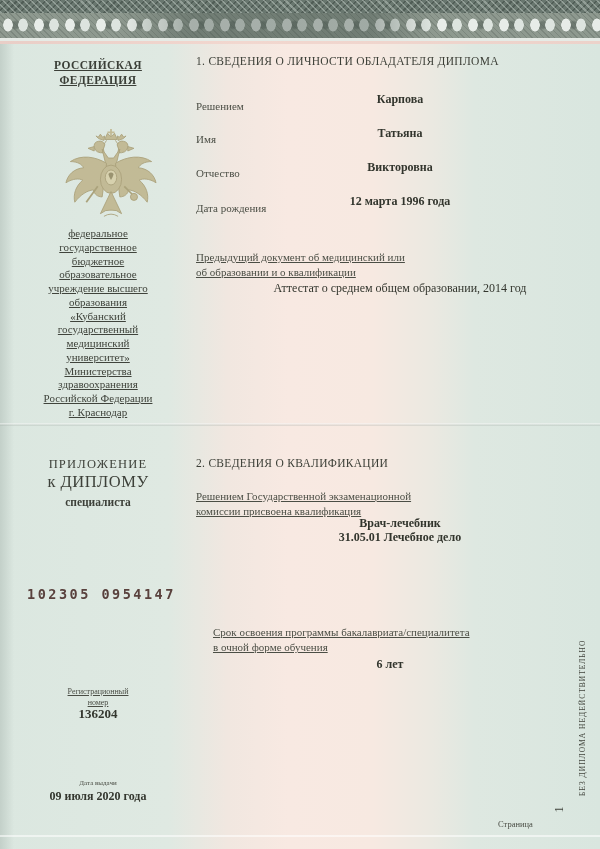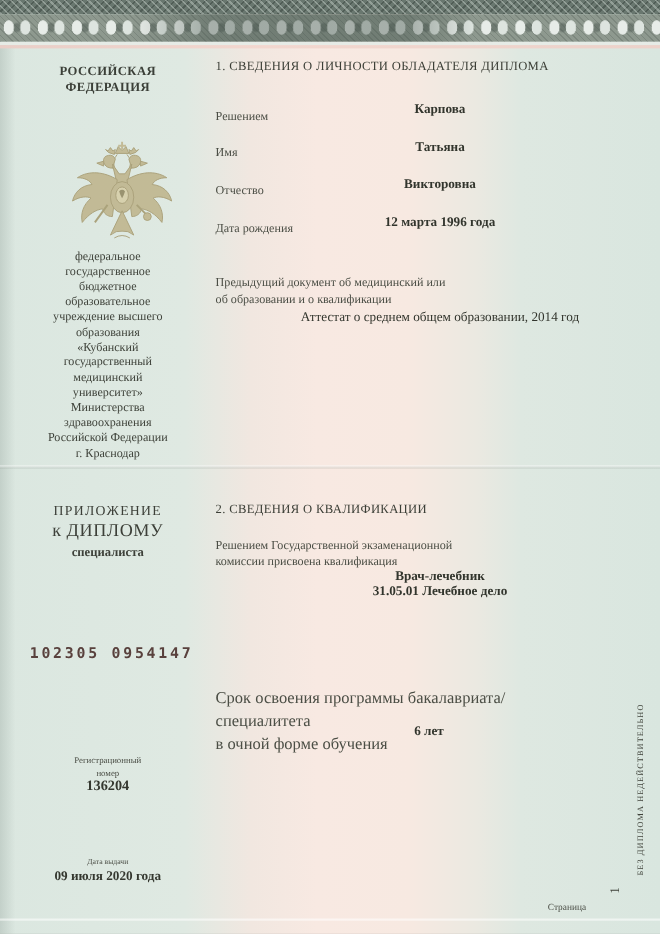--- a/index.html
+++ b/index.html
@@ -35,21 +35,21 @@
     background-size:auto,31px 25px,31px 25px,31px 25px,auto;
   }
   .band-line1{height:3px;background:#e6ebe6;}
   .band-line2{height:3px;background:linear-gradient(90deg,#e9cec7,#f2d7cf 40%,#ecd2ca);}
   
   .crease-mid{position:absolute;left:0;top:423px;width:600px;height:3px;
     background:linear-gradient(180deg, rgba(255,255,255,.55), rgba(118,130,122,.22));}
   .crease-bottom{position:absolute;left:0;top:835px;width:600px;height:2px;background:rgba(255,255,255,.55);}
   
   .abs{position:absolute;}
-  .ml{white-space:pre-line;}
+  .ml{white-space:pre-line;text-decoration:underline;}
   .ctr{text-align:center;}
   
   .country{left:30px;top:58px;width:136px;font-size:11.5px;font-weight:bold;line-height:1.3;letter-spacing:.4px;color:#3b3f38;}
   .eagle{left:55px;top:128px;width:112px;height:106px;}
   .institution{left:20px;top:227px;width:156px;font-size:11px;line-height:1.25;color:#40443c;}
   .sup1{left:30px;top:457px;width:136px;font-size:12.5px;letter-spacing:1.2px;color:#3d4039;}
   .sup2{left:30px;top:472px;width:136px;font-size:16.5px;letter-spacing:.5px;color:#3d4039;}
   .sup3{left:30px;top:496px;width:136px;font-size:11.5px;font-weight:bold;color:#3d4039;}
   .serial{left:27px;top:586px;font-family:"DejaVu Sans Mono","Liberation Mono",monospace;
     font-size:13.5px;font-weight:bold;letter-spacing:2.5px;color:#59413d;}
@@ -60,21 +60,21 @@
   
   .h1{left:196px;top:55px;width:370px;font-size:11.5px;letter-spacing:.3px;color:#3c3f37;}
   .flabel{left:196px;width:150px;font-size:11px;color:#4b4e45;}
   .fvalue{left:235px;width:330px;text-align:center;font-size:12px;font-weight:bold;color:#32352d;}
   .prevlabel{left:196px;top:250px;width:330px;font-size:11px;line-height:1.4;color:#4b4e45;}
   .prevval{left:235px;top:281px;width:330px;text-align:center;font-size:12px;font-weight:normal;color:#32352d;}
   .h2{left:196px;top:457px;width:370px;font-size:11.5px;letter-spacing:.3px;color:#3c3f37;}
   .declabel{left:196px;top:489px;width:330px;font-size:11px;line-height:1.4;color:#4b4e45;}
   .qual{left:235px;top:516px;width:330px;text-align:center;font-size:12px;font-weight:bold;color:#32352d;}
   .spec{left:235px;top:530px;width:330px;text-align:center;font-size:12px;font-weight:bold;color:#32352d;}
-  .durlabel{left:196px;top:625px;width:340px;font-size:15px;line-height:1.4;color:#4b4e45;}
+  .durlabel{left:213px;top:625px;width:340px;font-size:11px;line-height:1.4;color:#4b4e45;}
   .durval{left:225px;top:657px;width:330px;text-align:center;font-size:12px;font-weight:bold;color:#32352d;}
   
   .validity{left:578px;top:636px;height:160px;font-size:7.5px;letter-spacing:1px;color:#3f423a;
     writing-mode:vertical-rl;transform:rotate(180deg);}
   .pagenum{left:556px;top:802px;font-size:12px;color:#3c3f37;transform:rotate(-90deg);}
   .pagelabel{left:498px;top:819px;font-size:8.5px;color:#4a4d45;}
 </style>
 </head>
 <body>
 

